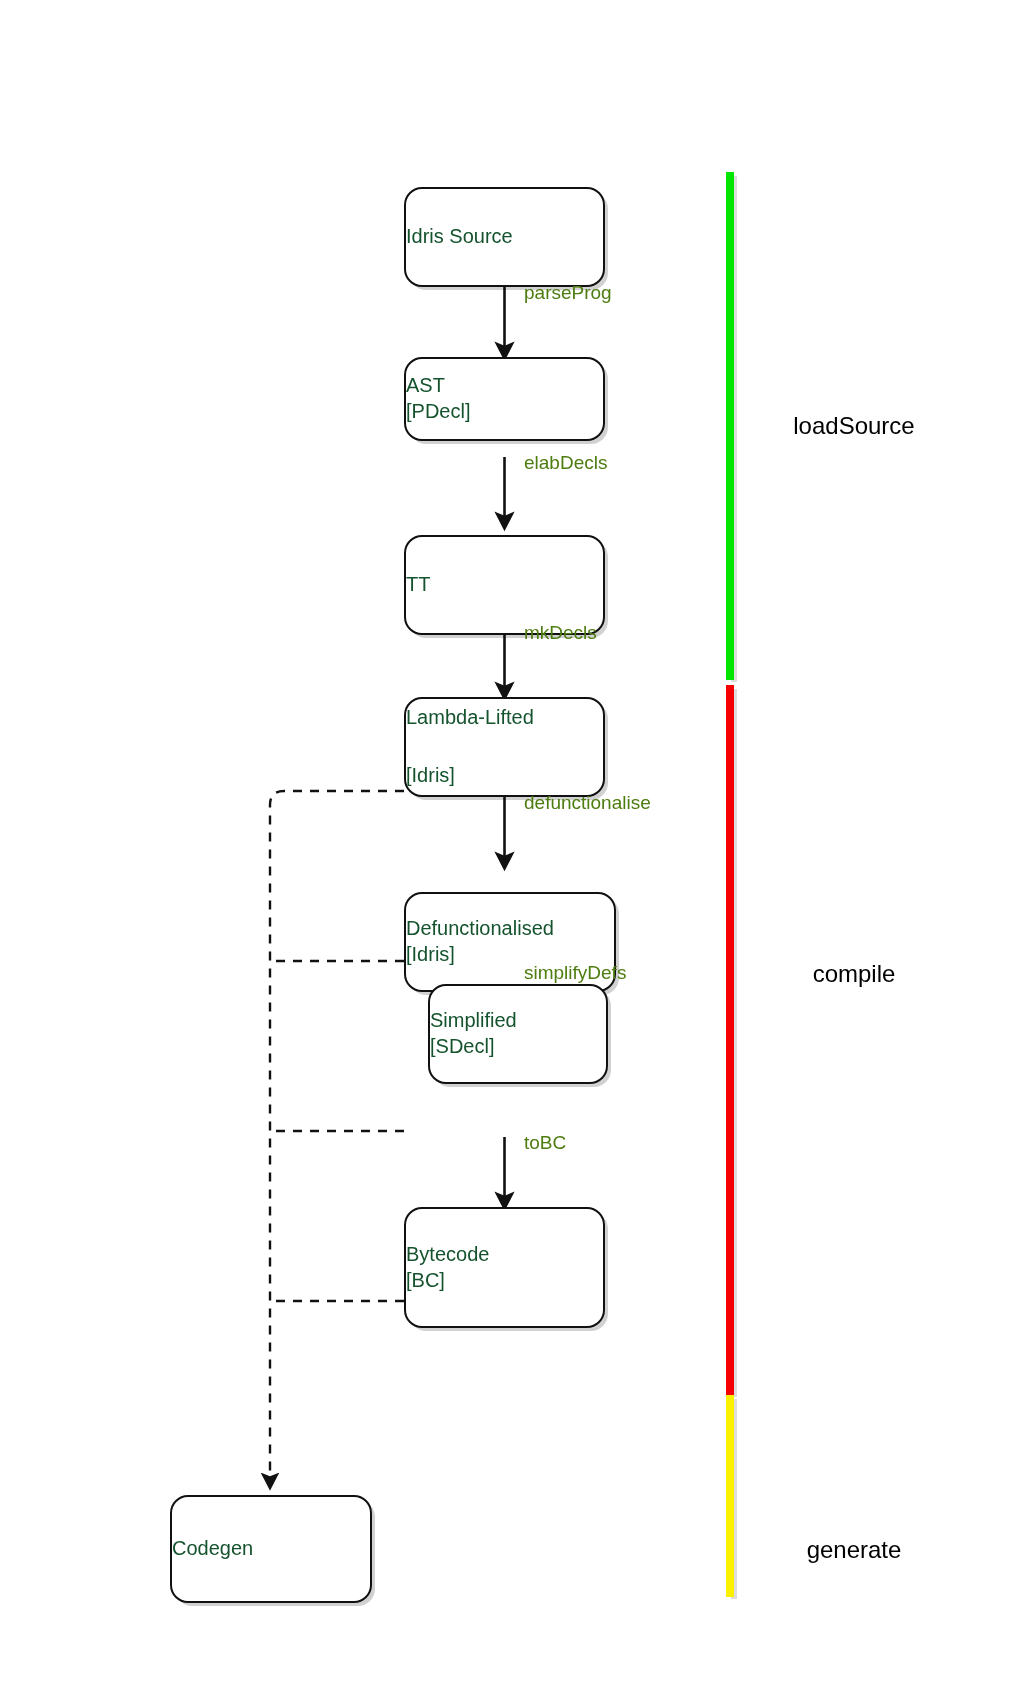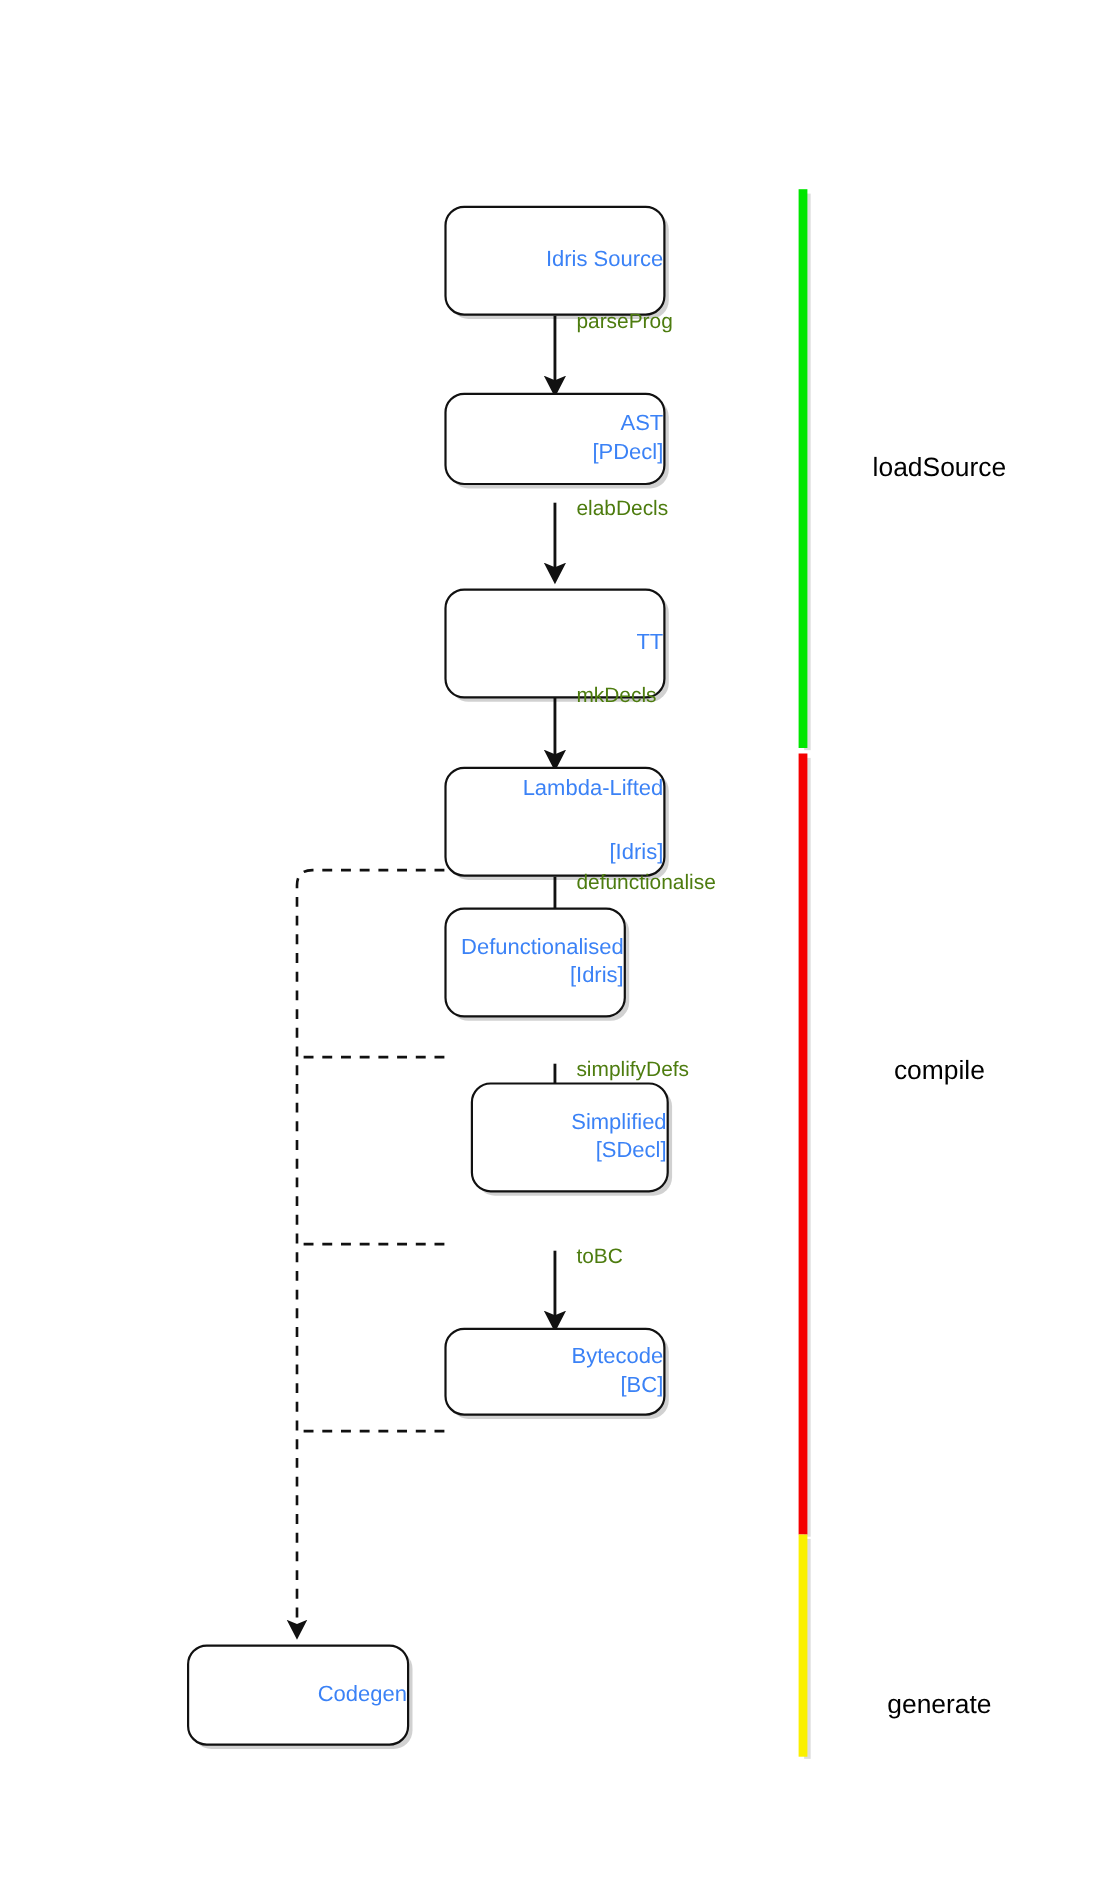--- a/index.html
+++ b/index.html
@@ -29,23 +29,23 @@
   }
   .node {
     position: absolute;
     box-sizing: border-box;
     background: #ffffff;
     border: 2px solid #111111;
     border-radius: 18px;
     box-shadow: 4px 4px 0px -1px rgba(0,0,0,0.18);
     display: flex;
     flex-direction: column;
-    align-items: flex-end;
+    align-items: flex-start;
     justify-content: center;
-    color: #3b82f6;
+    color: #14532d;
     font-size: 20px;
     line-height: 1.28;
     text-align: center;
     white-space: pre-line;
   }
   .node .l1, .node .l2 {
     display: block;
   }
   .edge-label {
     position: absolute;
@@ -94,24 +94,24 @@
         <path d="M 404 1131 H 270"></path>
         <path d="M 404 1301 H 270"></path>
       </g>
   </svg>
 
   <div id="nodes-host">
       <div class="node" style="left: 404px; top: 187px; width: 201px; height: 100px;"><span class="l1">Idris Source</span></div>
       <div class="node" style="left: 404px; top: 357px; width: 201px; height: 84px;"><span class="l1">AST</span><span class="l2">[PDecl]</span></div>
       <div class="node" style="left: 404px; top: 535px; width: 201px; height: 100px;"><span class="l1">TT</span></div>
       <div class="node" style="left: 404px; top: 697px; width: 201px; height: 100px; gap: 32px;"><span class="l1">Lambda-Lifted</span><span class="l2">[Idris]</span></div>
-      <div class="node" style="left: 404px; top: 825px; width: 165px; height: 100px;"><span class="l1">Defunctionalised</span><span class="l2">[Idris]</span></div>
+      <div class="node" style="left: 404px; top: 892px; width: 212px; height: 100px;"><span class="l1">Defunctionalised</span><span class="l2">[Idris]</span></div>
       <div class="node" style="left: 404px; top: 984px; width: 180px; height: 100px; margin-left: 24px;"><span class="l1">Simplified</span><span class="l2">[SDecl]</span></div>
-      <div class="node" style="left: 404px; top: 1207px; width: 201px; height: 80px;"><span class="l1">Bytecode</span><span class="l2">[BC]</span></div>
-      <div class="node" style="left: 170px; top: 1495px; width: 202px; height: 92px; padding-left: 46px;"><span class="l1">Codegen</span></div>
+      <div class="node" style="left: 404px; top: 1207px; width: 201px; height: 121px;"><span class="l1">Bytecode</span><span class="l2">[BC]</span></div>
+      <div class="node" style="left: 170px; top: 1495px; width: 202px; height: 108px;"><span class="l1">Codegen</span></div>
     </div>
   <div id="edge-labels-host">
       <div class="edge-label" style="left: 524px; top: 282px;">parseProg</div>
       <div class="edge-label" style="left: 524px; top: 452px;">elabDecls</div>
       <div class="edge-label" style="left: 524px; top: 622px;">mkDecls</div>
       <div class="edge-label" style="left: 524px; top: 792px;">defunctionalise</div>
       <div class="edge-label" style="left: 524px; top: 962px;">simplifyDefs</div>
       <div class="edge-label" style="left: 524px; top: 1132px;">toBC</div>
     </div>
   <div id="phases-host">

